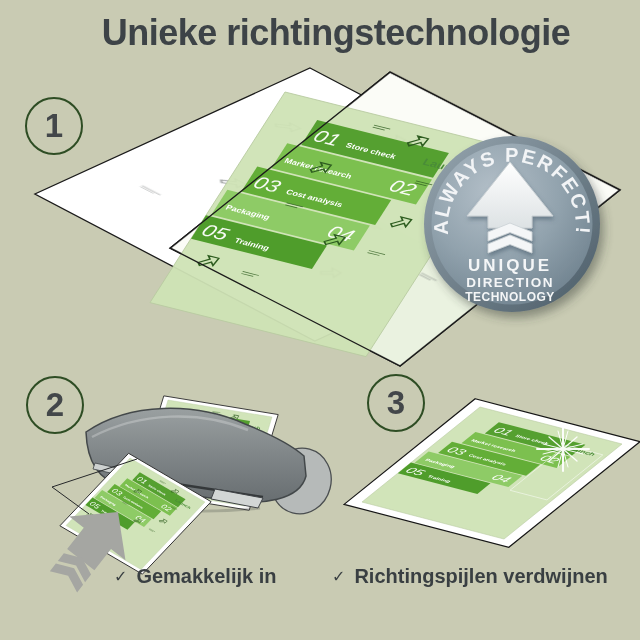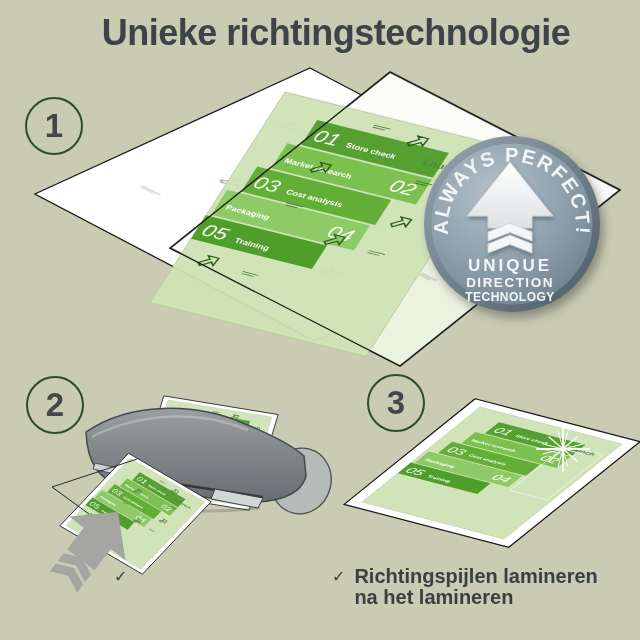--- a/index.html
+++ b/index.html
@@ -206,25 +206,24 @@
 
   <h1 class="title">Unieke richtingstechnologie</h1>
 
   <div class="step-circle c1">1</div>
   <div class="step-circle c2">2</div>
   <div class="step-circle c3">3</div>
 
   <div class="check-item left">
     <span class="tick">✓</span>
     <span>
-      <br>
+      <span>Gemakkelijk in</span><br>
     </span>
   </div>
 
   <div class="check-item right">
     <span class="tick">✓</span>
     <span>
-      <span>Richtingspijlen lamineren</span><br>
-      <span>na het lamineren</span>
+      <span>Richtingspijlen verdwijnen</span><br>
     </span>
   </div>
 
 </div>
 
 </body></html>

